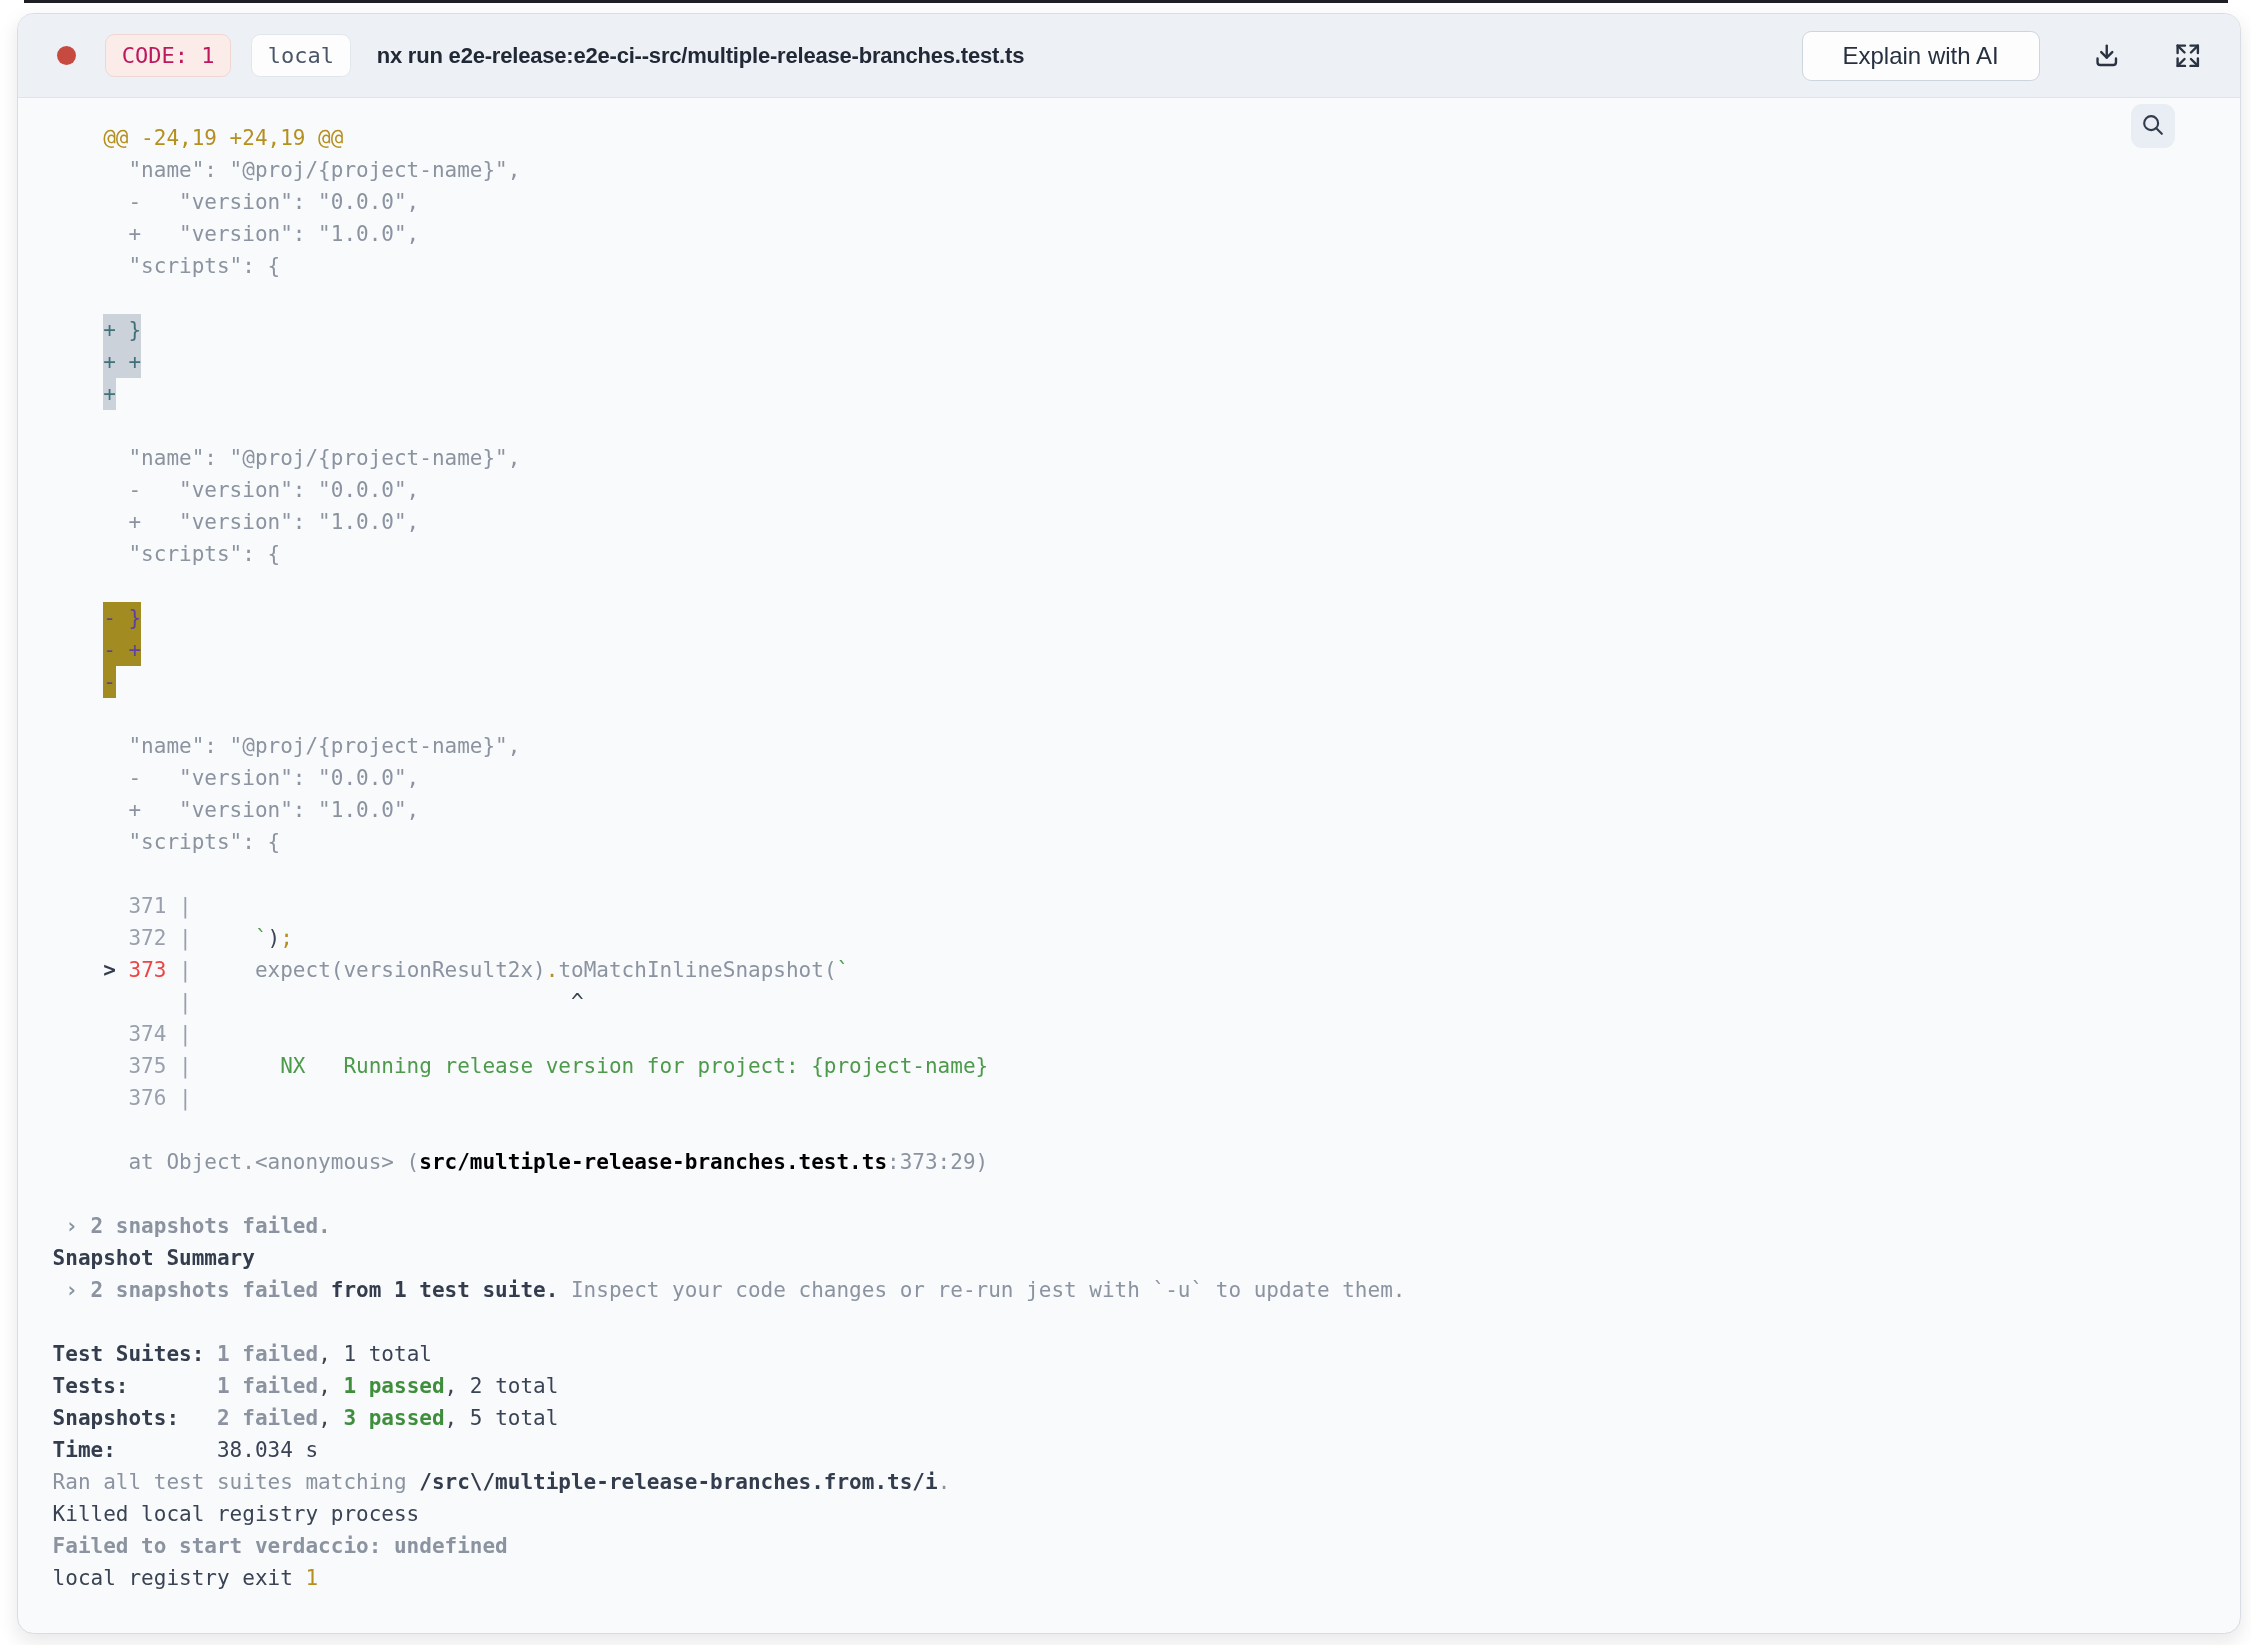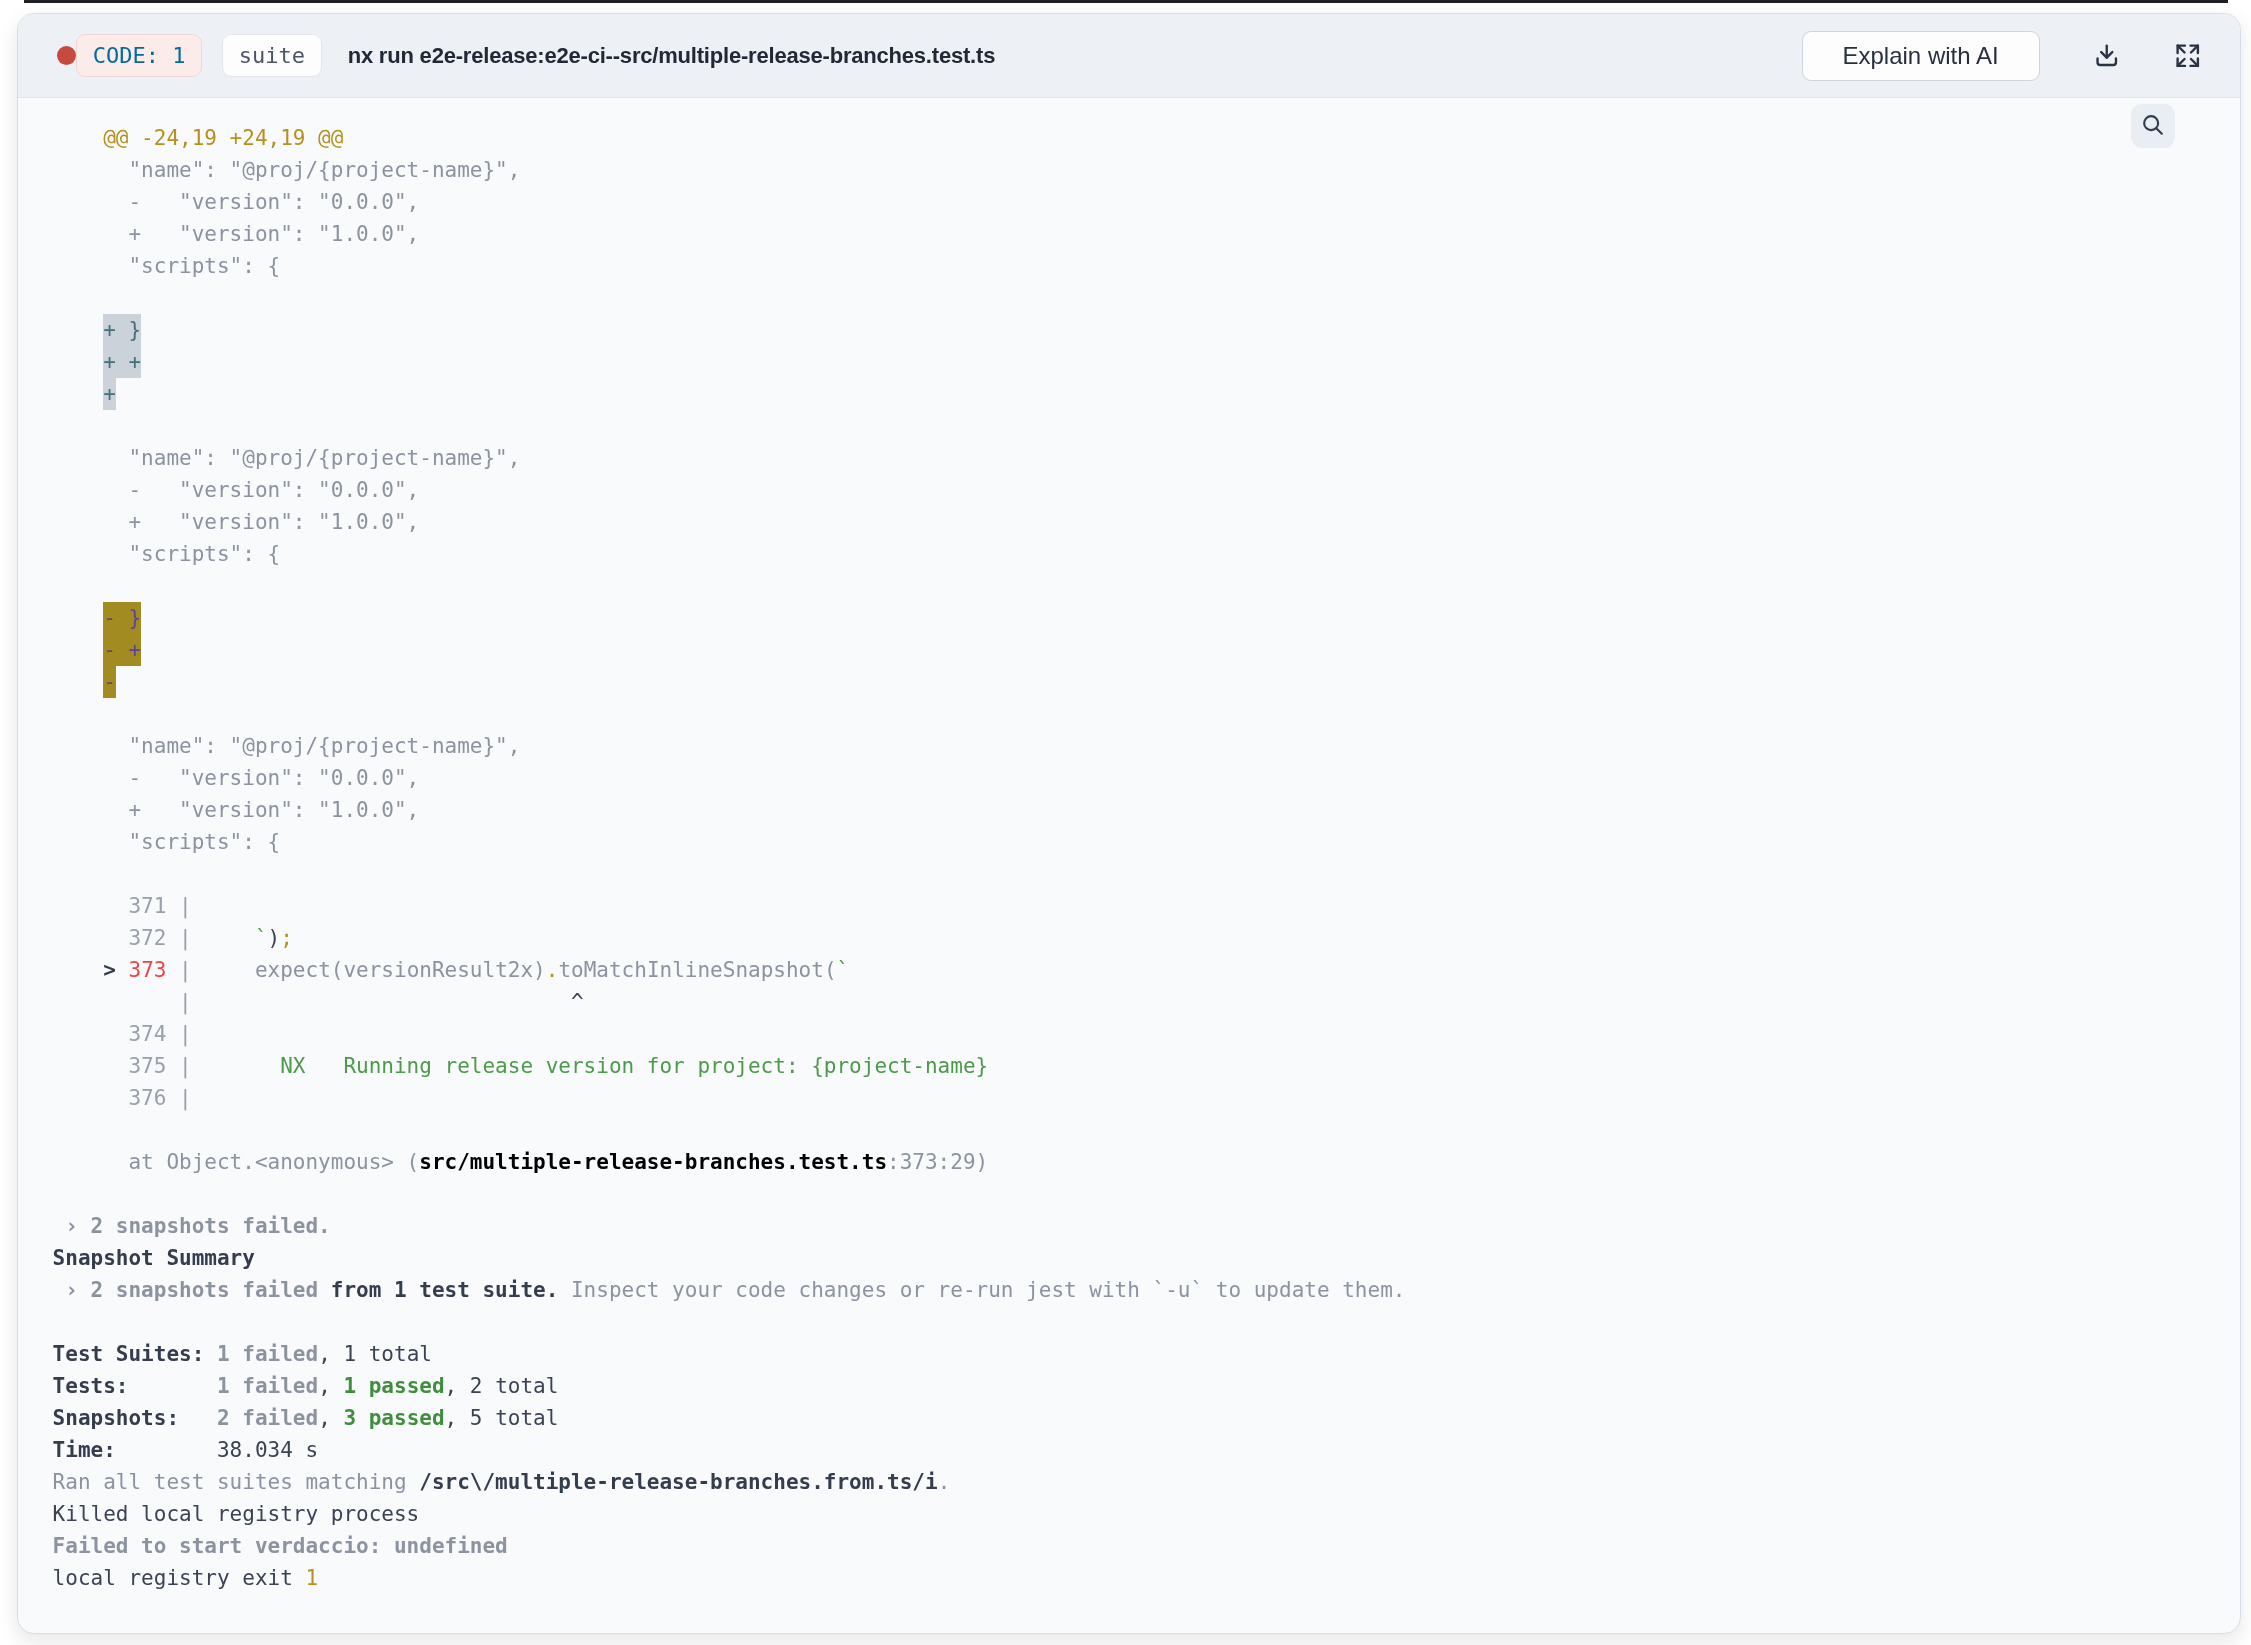--- a/index.html
+++ b/index.html
@@ -15,21 +15,21 @@
   }
   .header{
     height:84px;background:#edf0f5;border-bottom:0.9px solid #dfe4ea;
     display:flex;align-items:center;padding:0 37px 0 39px;box-sizing:border-box;
   }
   .dot{width:19.4px;height:19.4px;border-radius:50%;background:#c64a40;flex:none;}
   .badge{
     font-family:"DejaVu Sans Mono",monospace;font-size:22px;line-height:1;
     padding:9.2px 15.7px;border-radius:9.2px;flex:none;
   }
-  .badge.code{color:#0369a1;background:#fbecea;border:0.9px solid #eed7d3;}
+  .badge.code{margin-left:29px;color:#be185d;background:#fbecea;border:0.9px solid #eed7d3;}
   .badge.cache{margin-left:20px;color:#4a5568;background:#fdfdfe;border:0.9px solid #e1e6ec;}
   .title{
     margin-left:26px;font-size:22px;font-weight:600;color:#222936;letter-spacing:-0.2px;
     white-space:nowrap;overflow:hidden;
   }
   .hdr-right{margin-left:auto;display:flex;align-items:center;}
   .btn-explain{
     font-size:24px;color:#27303f;background:#fdfdfe;border:0.9px solid #ccd4dd;
     border-radius:9.2px;padding:10px 40px;cursor:pointer;white-space:nowrap;
     font-family:"Liberation Sans",sans-serif;
@@ -62,21 +62,21 @@
 </head>
 <body>
 
 <div class="top-edge"></div>
 
 <div class="window">
 
   <div class="header">
     <span class="dot"></span>
     <span class="badge code">CODE: 1</span>
-    <span class="badge cache">suite</span>
+    <span class="badge cache">local</span>
     <span class="title">nx run e2e-release:e2e-ci--src/multiple-release-branches.test.ts</span>
 
     <span class="hdr-right">
       <button class="btn-explain">Explain with AI</button>
 
       <button class="icon-btn">
         <span>
           <svg width="29.5" height="29.5" viewBox="0 0 32 32" fill="none" stroke="currentColor" stroke-width="2.6" stroke-linecap="round" stroke-linejoin="round">
             <path d="M16 5 v13"></path>
             <path d="M10 12 l6 6 l6 -6"></path>

